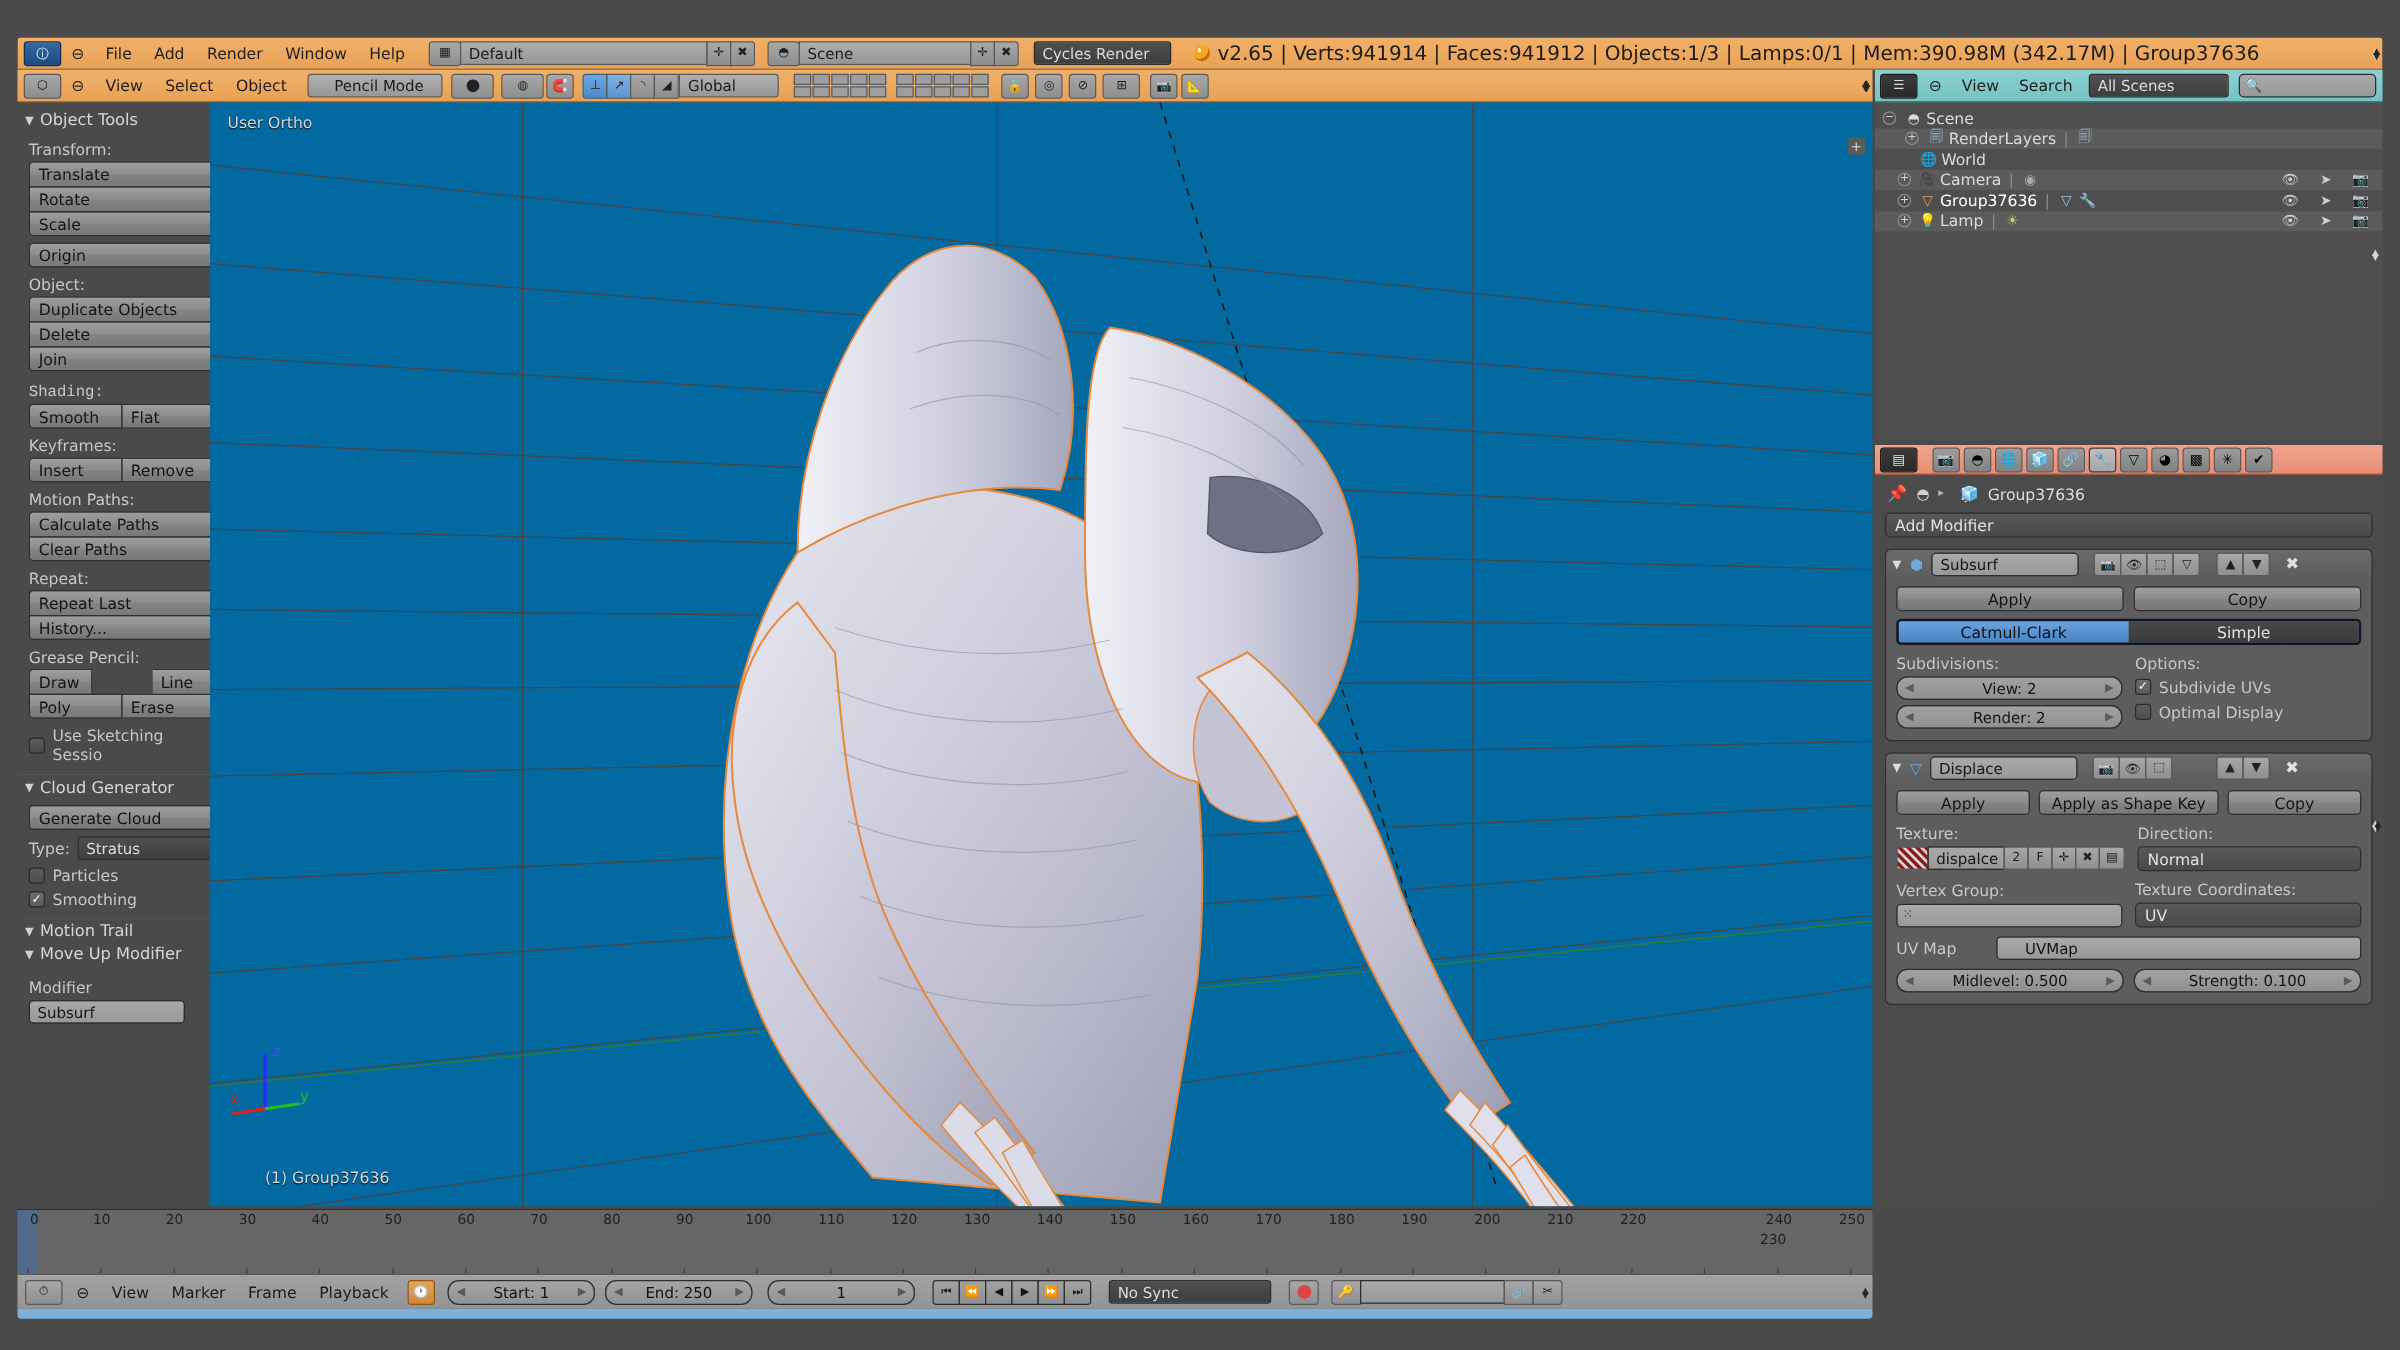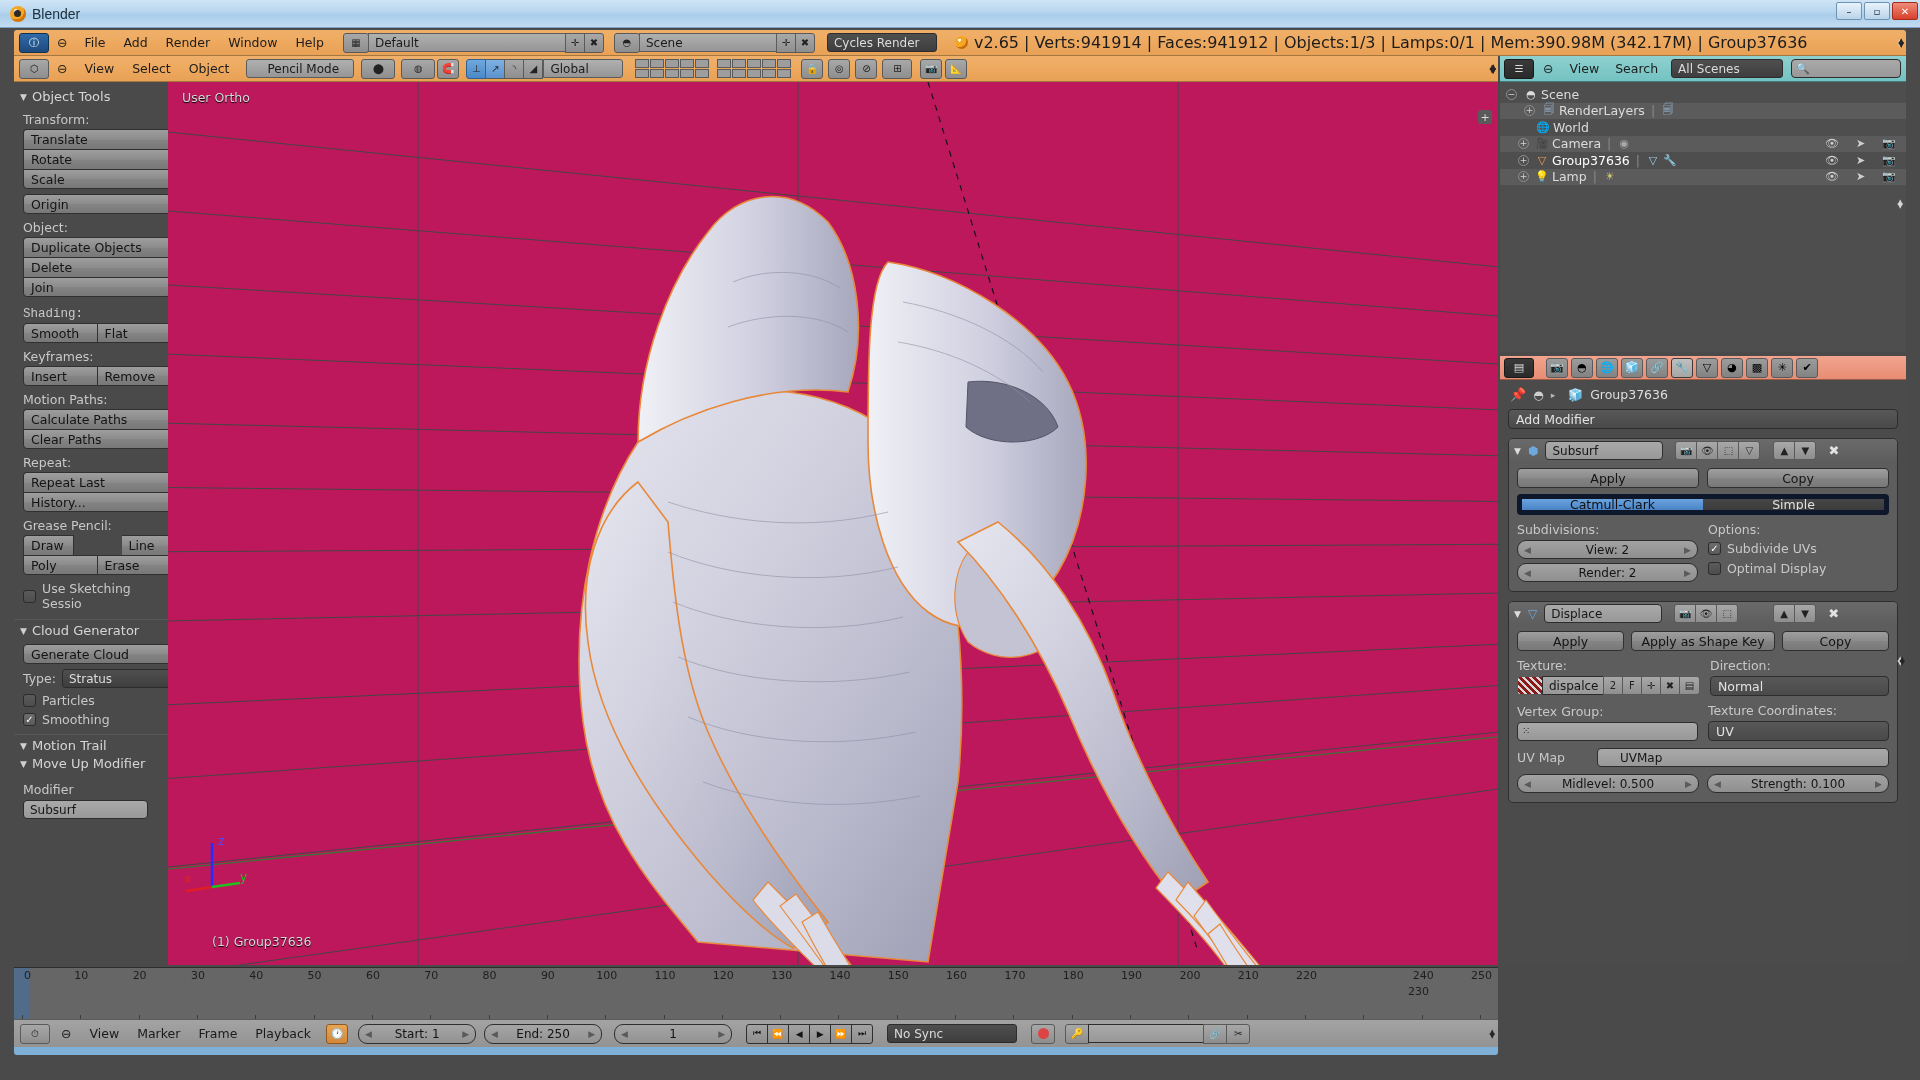--- a/index.html
+++ b/index.html
@@ -70,21 +70,21 @@
   .btn.grp-top{ border-radius:4px 4px 0 0; border-bottom:none;}
   .btn.grp-mid{ border-radius:0; border-bottom:none;}
   .btn.grp-bot{ border-radius:0 0 4px 4px;}
   .chk{ width:13px;height:13px;border:1px solid #2b2b2b;border-radius:3px;
     background:linear-gradient(to bottom,#5b5b5b,#4d4d4d); display:flex;align-items:center;
     justify-content:center; color:#fff; font-size:10px; flex:none;}
   .chk.on{ background:linear-gradient(to bottom,#6d6d6d,#5a5a5a); }
   .sepline{ height:1px;background:#3b3b3b;border-bottom:1px solid #565656;}
 
   
-  #viewport{ position:absolute; background:#be185d; overflow:hidden;}
+  #viewport{ position:absolute; background:#0369a1; overflow:hidden;}
   .vp-text{ position:absolute; color:#d8d8d8; font-size:12.5px; text-shadow:0 1px 1px #000;}
 
   
   .ol-row{ display:flex; align-items:center; height:16.5px; font-size:12.5px; color:#dcdcdc; position:relative;}
   .ol-row.alt{ background:#5b5b5b;}
   .ol-ico{ width:14px;height:14px; margin-right:3px; flex:none; display:flex;align-items:center;justify-content:center;font-size:11px;}
   .expand{ width:11px;height:11px;border-radius:50%;border:1px solid #8d8d8d;color:#d4d4d4;
     font-size:9px; line-height:9px; display:flex;align-items:center;justify-content:center; flex:none;}
   .ol-right{ position:absolute; display:flex; gap:17px; color:#cfcfcf; font-size:11px;}
 
@@ -105,21 +105,21 @@
     background:linear-gradient(to bottom,#a9a9a9,#989898);
     color:#161616; font-size:12px; display:flex;align-items:center; padding:0 6px;
   }
   .slider{
     height:19px; border:1px solid #2d2d2d; border-radius:9px;
     background:linear-gradient(to bottom,#a2a2a2,#8f8f8f);
     color:#141414; font-size:12px; display:flex;align-items:center;justify-content:center; position:relative;
   }
   .slider .lt{position:absolute;left:6px;color:#5a5a5a;font-size:9px;}
   .slider .rt{position:absolute;right:6px;color:#5a5a5a;font-size:9px;}
-  .toggle2{ display:flex; height:21px; border-radius:4px; overflow:hidden; border:5px solid #0f172a;}
+  .toggle2{ display:flex; height:21px; border-radius:4px; overflow:hidden; border:2px solid #0f172a;}
   .toggle2 > div{ flex:1; display:flex;align-items:center;justify-content:center; font-size:12.5px;}
   .toggle2 .on{ background:linear-gradient(to bottom,#6aa3dd,#4b84c6); color:#101010;}
   .toggle2 .off{ background:linear-gradient(to bottom,#474747,#3b3b3b); color:#e0e0e0;}
   .selectfield{
     height:20px; border:1px solid #2d2d2d; border-radius:4px;
     background:linear-gradient(to bottom,#585858,#4a4a4a);
     color:#e2e2e2; font-size:12.5px; display:flex;align-items:center;padding:0 7px; position:relative;
   }
 
   
@@ -136,29 +136,20 @@
   .tl-num .rt{position:absolute;right:6px;color:#5a5a5a;font-size:9px;}
   .tbtn{ width:22px; height:20px; border:1px solid #2f2f2f;
     background:linear-gradient(to bottom,#a2a2a2,#8e8e8e); color:#141414;
     display:flex;align-items:center;justify-content:center; font-size:9px;}
 </style>
 </head>
 <body>
 
 <div id="root">
 
-  <div class="os-titlebar">
-    <div class="os-title-icon"></div>
-    <div class="os-title-text">Blender</div>
-    <div class="os-btns">
-      <div class="os-btn">–</div>
-      <div class="os-btn">▫</div>
-      <div class="os-btn close">✕</div>
-    </div>
-  </div>
 
   <div class="hdr" style="position:absolute;left:14px;top:30px;width:1892px;height:26px;border-radius:3px 3px 0 0;">
     <div class="icobtn" style="margin-left:5px;width:30px;background:linear-gradient(to bottom,#2f6aa8,#1e4a7d);border-color:#14304f;color:#fff;">ⓘ<span class="arrows light" style="right:3px;">▲<br>▼</span></div>
     <div class="menu-txt" style="padding:0 8px;">⊖</div>
     <div class="menu-txt">File</div>
     <div class="menu-txt">Add</div>
     <div class="menu-txt">Render</div>
     <div class="menu-txt">Window</div>
     <div class="menu-txt">Help</div>
 

